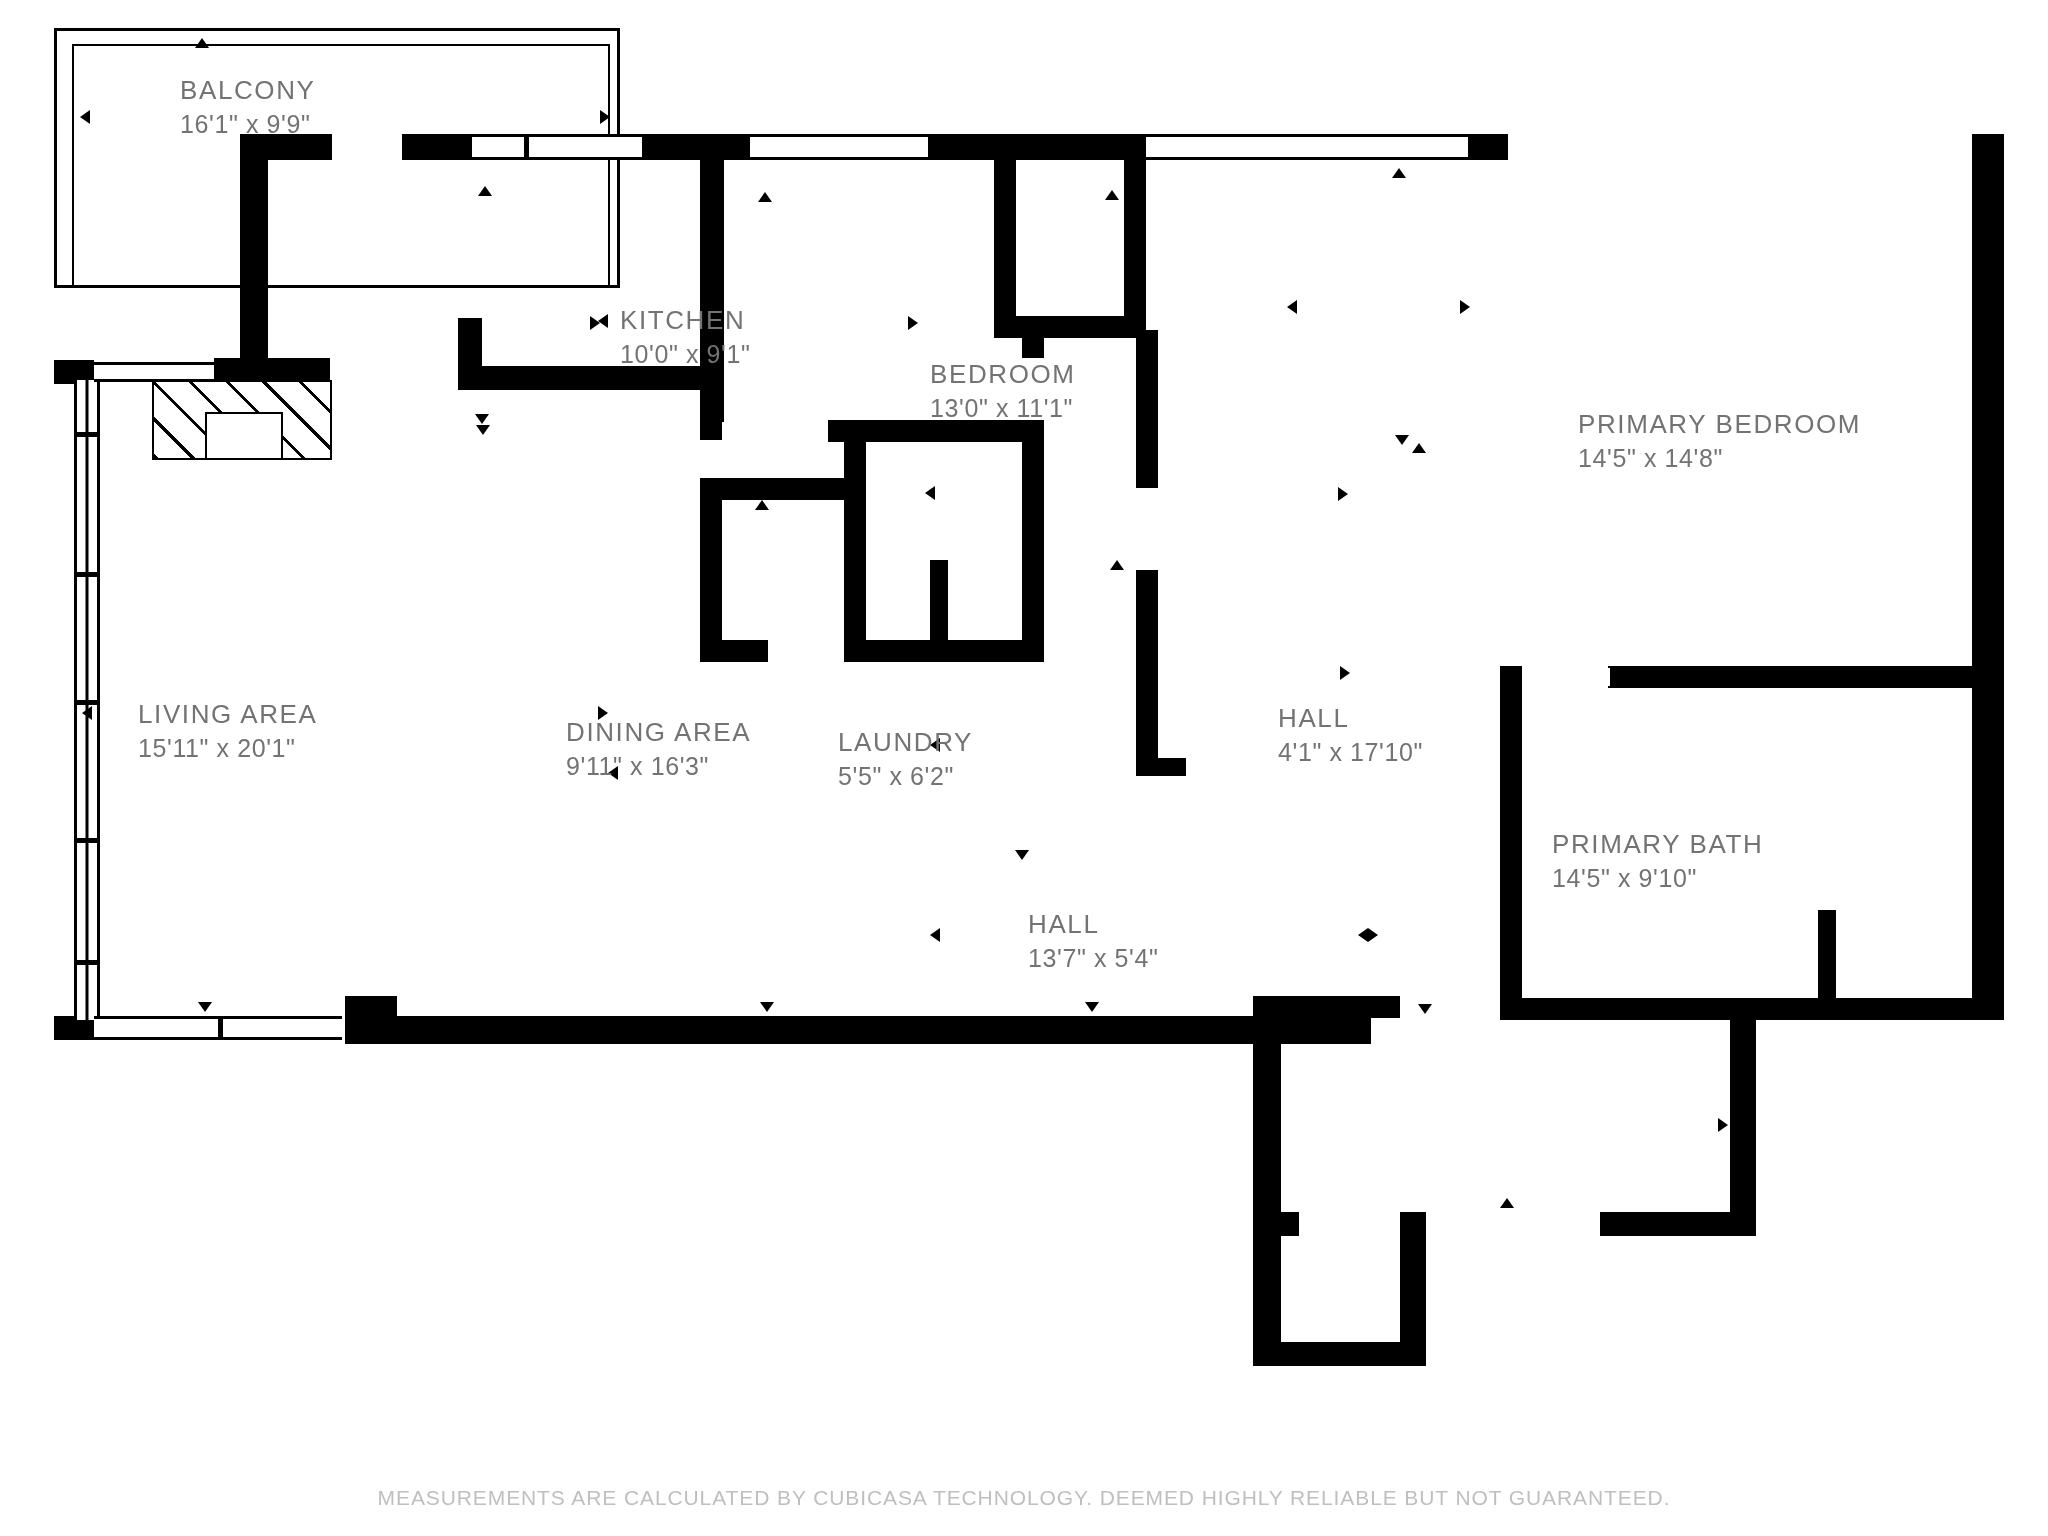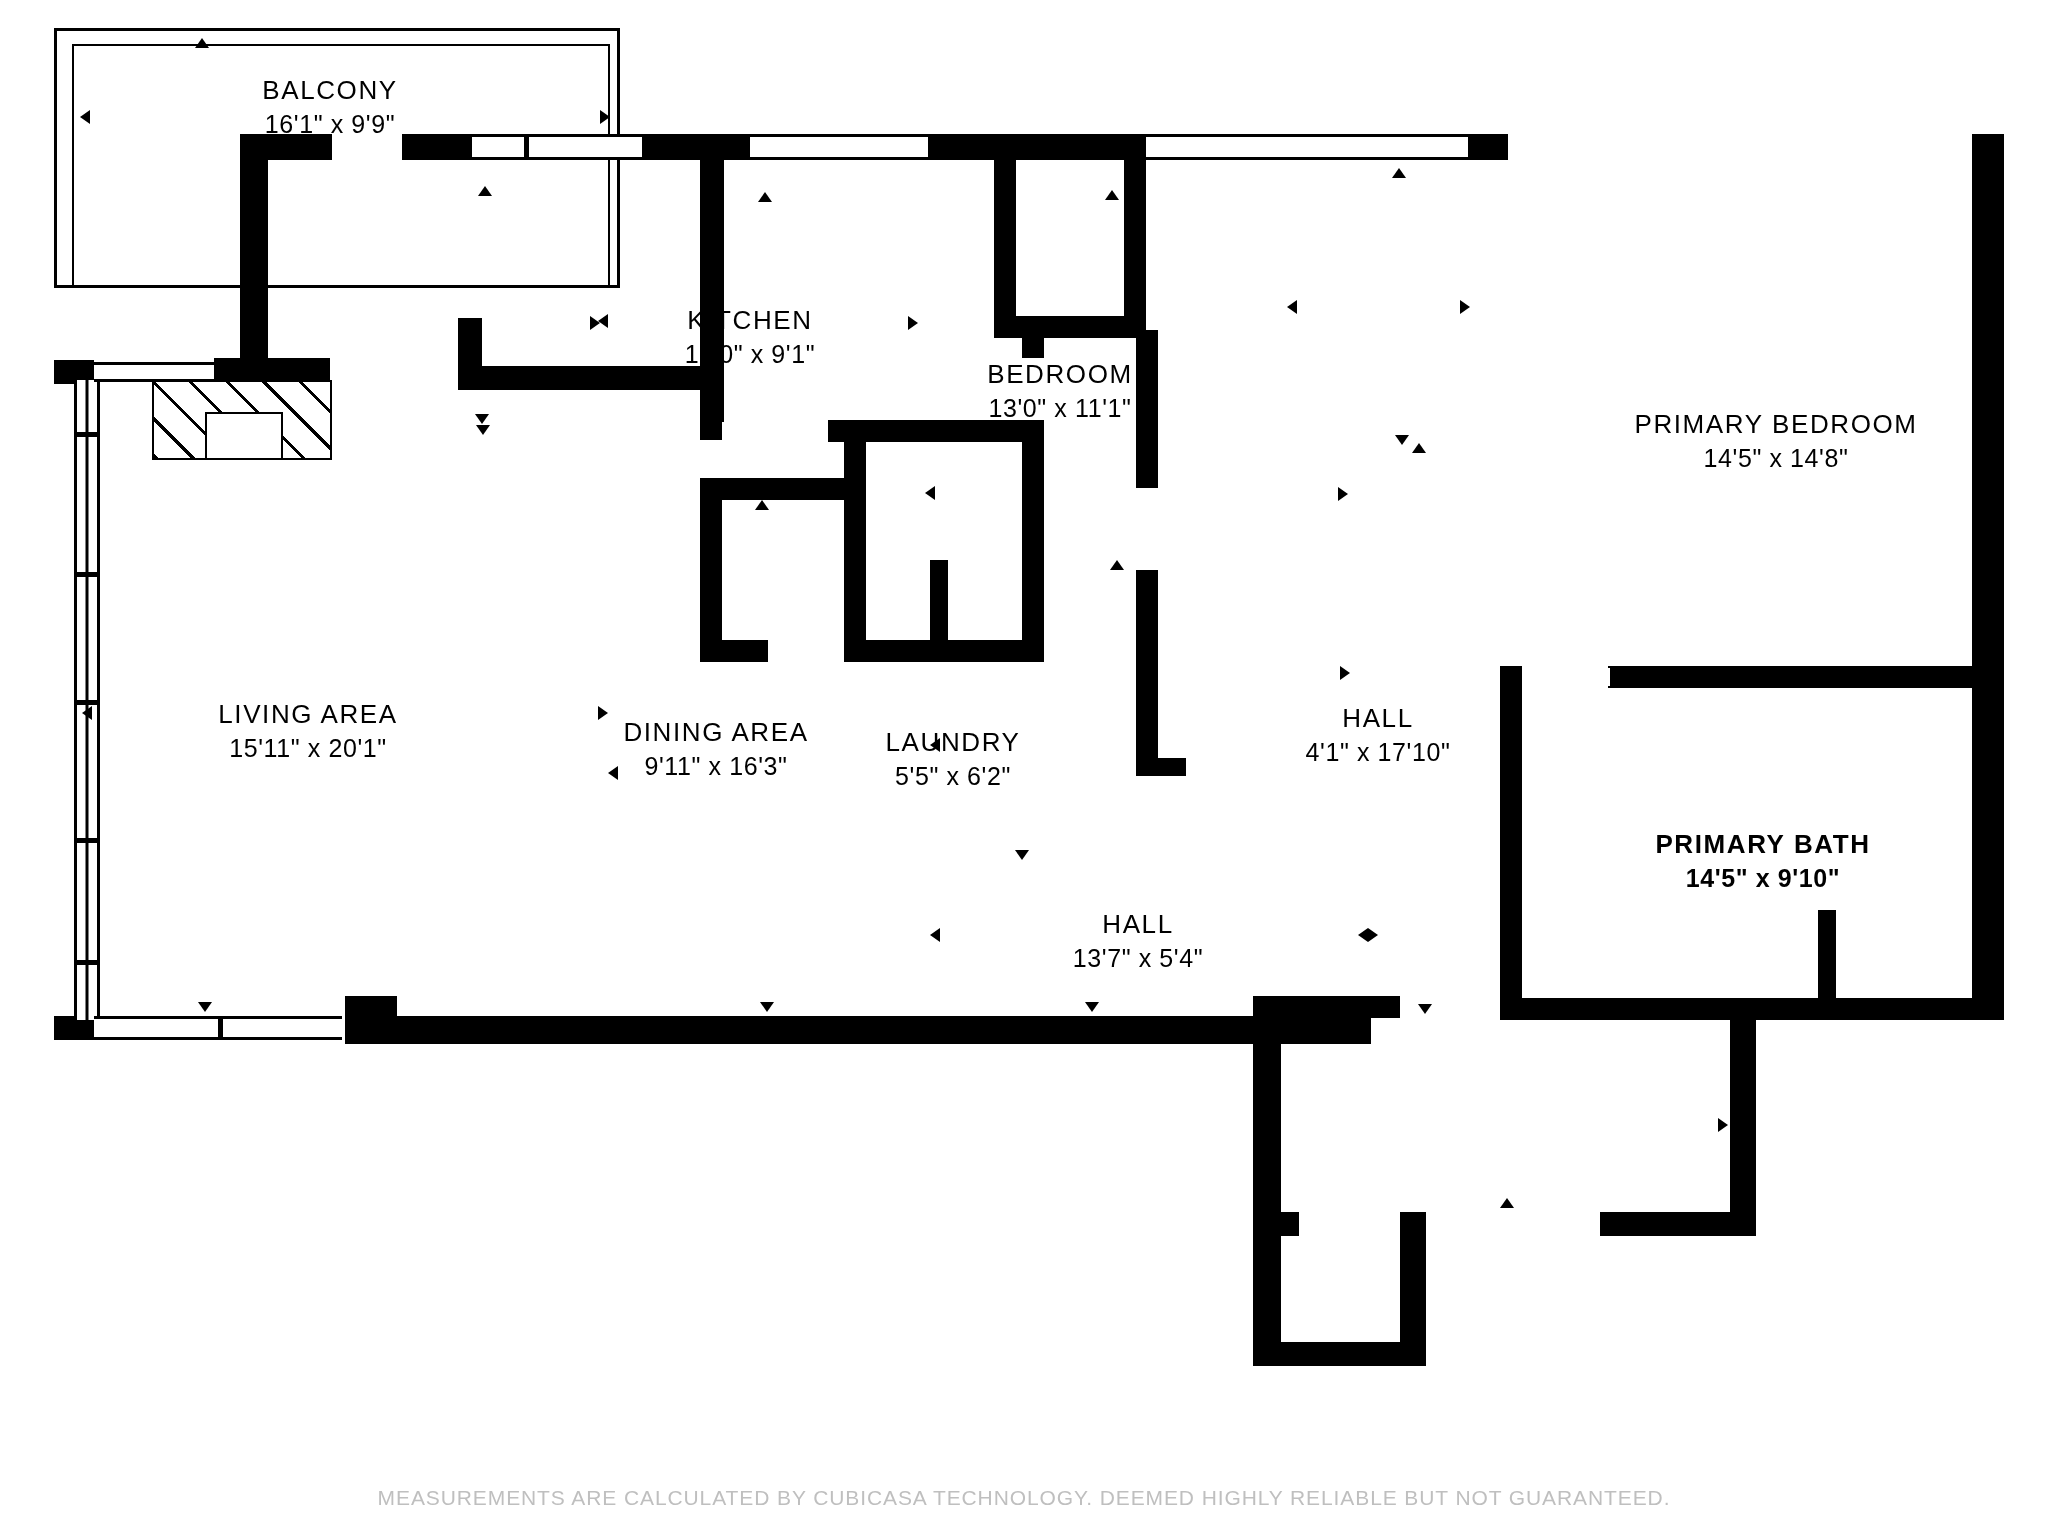--- a/index.html
+++ b/index.html
@@ -6,21 +6,21 @@
   body{width:2048px;height:1536px;overflow:hidden;font-family:"Liberation Sans",sans-serif;}
   #plan{position:relative;width:2048px;height:1536px;background:#ffffff;}
 
   
   .wall{position:absolute;background:#000000;}
   .win{position:absolute;background:#ffffff;border-top:3px solid #000;border-bottom:3px solid #000;box-sizing:border-box;}
   .winbar{position:absolute;background:#000;}
   .opening{position:absolute;background:#ffffff;}
 
   
-  .room{position:absolute;text-align:center;color:#000000;line-height:1.30;white-space:nowrap;}
+  .room{position:absolute;color:#737373;line-height:1.30;white-space:nowrap;}
   .room .nm{font-size:26px;letter-spacing:1.6px;}
   .room .dm{font-size:25px;letter-spacing:0.6px;}
 
   
   .arr{position:absolute;width:0;height:0;}
   .arr.up{border-left:7px solid transparent;border-right:7px solid transparent;border-bottom:10px solid #000;}
   .arr.dn{border-left:7px solid transparent;border-right:7px solid transparent;border-top:10px solid #000;}
   .arr.lf{border-top:7px solid transparent;border-bottom:7px solid transparent;border-right:10px solid #000;}
   .arr.rt{border-top:7px solid transparent;border-bottom:7px solid transparent;border-left:10px solid #000;}
 
@@ -208,21 +208,21 @@
     <div class="nm">LAUNDRY</div>
     <div class="dm">5'5" x 6'2"</div>
   </div>
 
 
   <div class="room" style="left:1278px;top:702px;width:200px;">
     <div class="nm">HALL</div>
     <div class="dm">4'1" x 17'10"</div>
   </div>
 
-  <div class="room" style="left:1588px;top:828px;width:350px;font-weight:bold;">
+  <div class="room" style="left:1552px;top:828px;width:350px;">
     <div class="nm">PRIMARY BATH</div>
     <div class="dm">14'5" x 9'10"</div>
   </div>
 
   <div class="room" style="left:1028px;top:908px;width:220px;">
     <div class="nm">HALL</div>
     <div class="dm">13'7" x 5'4"</div>
   </div>
 
 

